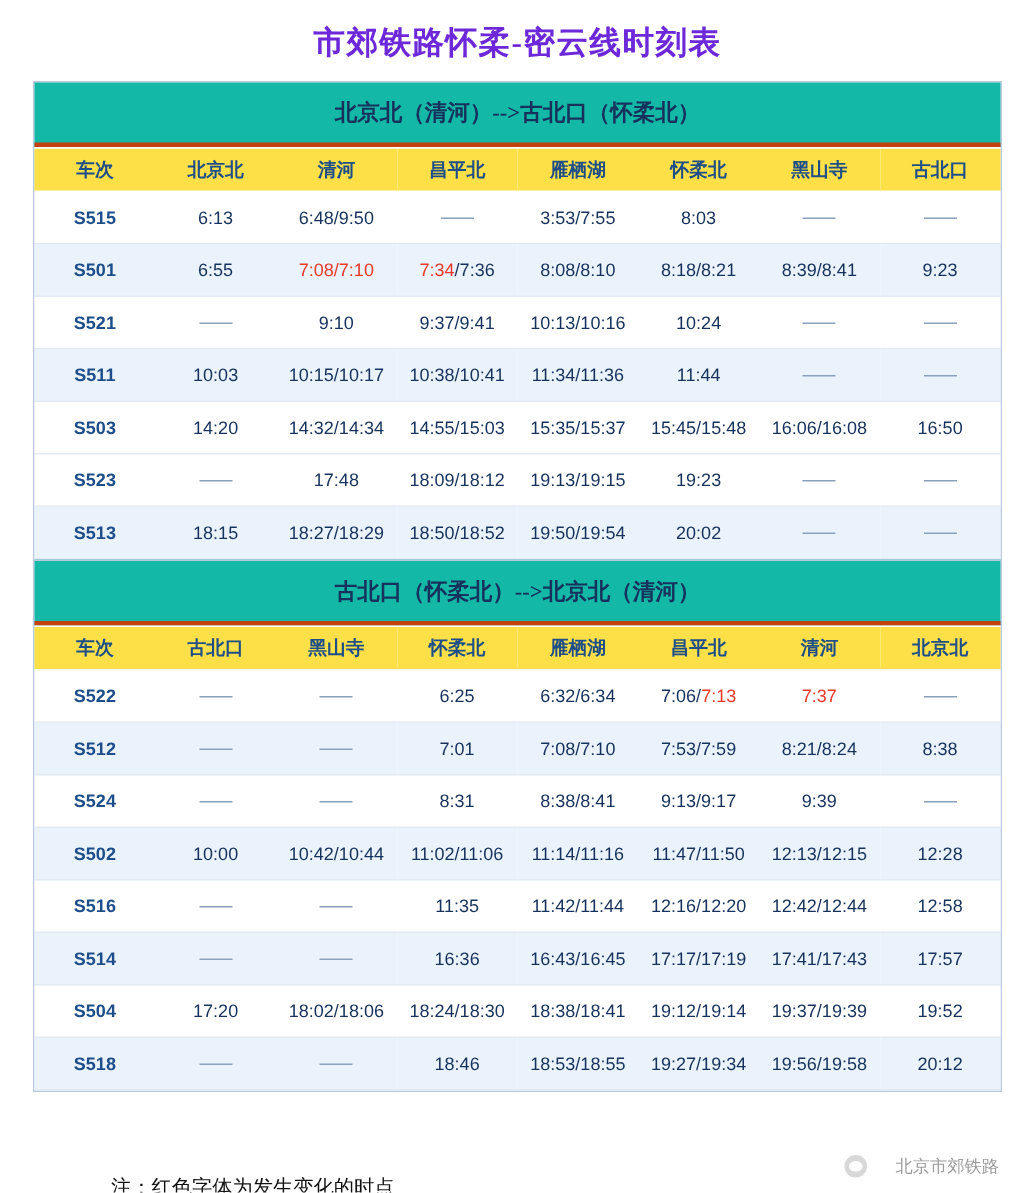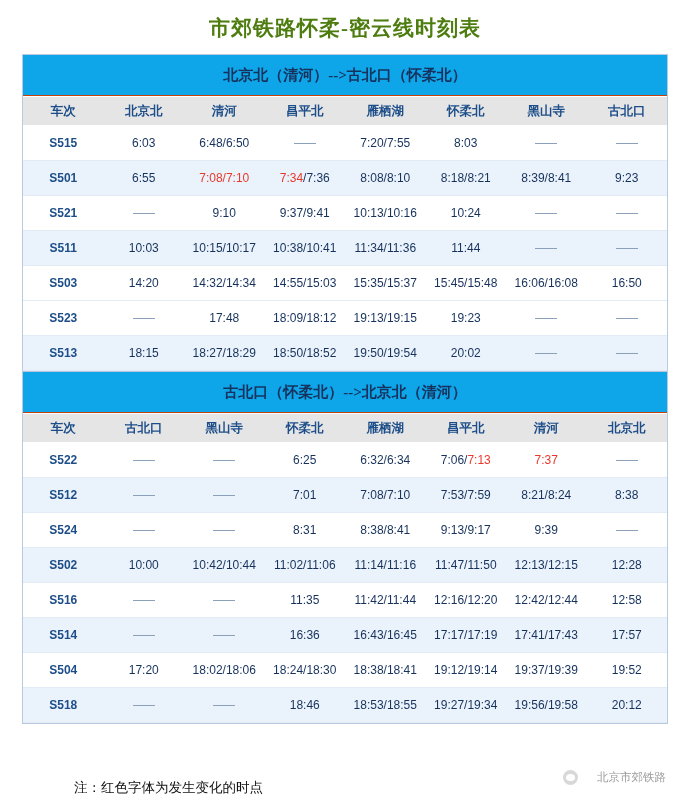--- a/index.html
+++ b/index.html
@@ -18,47 +18,47 @@
     position: relative;
     width: 690px;
     height: 795px;
     box-sizing: border-box;
     padding: 0 22px;
   }
   .title {
     text-align: center;
     font-size: 21px;
     font-weight: bold;
-    color: #4d7c0f;
+    color: #6d28d9;
     letter-spacing: 1px;
     padding: 14px 0 12px 0;
     font-family: "Liberation Serif", serif;
   }
   .card {
     border: 1px solid #b9c9e0;
     background: #ffffff;
     box-sizing: border-box;
   }
   .section-head {
     text-align: center;
     font-size: 15px;
     font-weight: bold;
     color: #16325c;
     padding: 11px 0 10px 0;
-    background: #0ea5e9;
+    background: #14b8a6;
     font-family: "Liberation Serif", serif;
-    border-bottom: 1px solid #c2410c;
+    border-bottom: 3px solid #c2410c;
   }
   table.tt {
     width: 100%;
     border-collapse: collapse;
     table-layout: fixed;
   }
   table.tt th {
-    background: #e5e5e5;
+    background: #fde047;
     color: #1d4e89;
     font-size: 12.5px;
     font-weight: bold;
     height: 26px;
     border: 1px solid #ffffff;
     border-left: none;
     border-right: none;
     font-family: "Liberation Sans", sans-serif;
   }
   table.tt td {
@@ -145,24 +145,24 @@
           <th>昌平北</th>
           <th>雁栖湖</th>
           <th>怀柔北</th>
           <th>黑山寺</th>
           <th>古北口</th>
         </tr>
       </thead>
       <tbody>
           <tr class="odd">
             <td class="train"><span>S515</span></td>
-            <td><span>6:03</span></td>
-            <td><span>6:48/6:50</span></td>
-            <td><span class="dash"></span></td>
-            <td><span>7:20/7:55</span></td>
+            <td><span>6:13</span></td>
+            <td><span>6:48/9:50</span></td>
+            <td><span class="dash"></span></td>
+            <td><span>3:53/7:55</span></td>
             <td><span>8:03</span></td>
             <td><span class="dash"></span></td>
             <td><span class="dash"></span></td>
           </tr>
           <tr class="even">
             <td class="train"><span>S501</span></td>
             <td><span>6:55</span></td>
             <td><span style="color: rgb(232, 57, 43);">7:08/7:10</span></td>
             <td><span style="color: rgb(232, 57, 43);">7:34</span><span>/7:36</span></td>
             <td><span>8:08/8:10</span></td>

